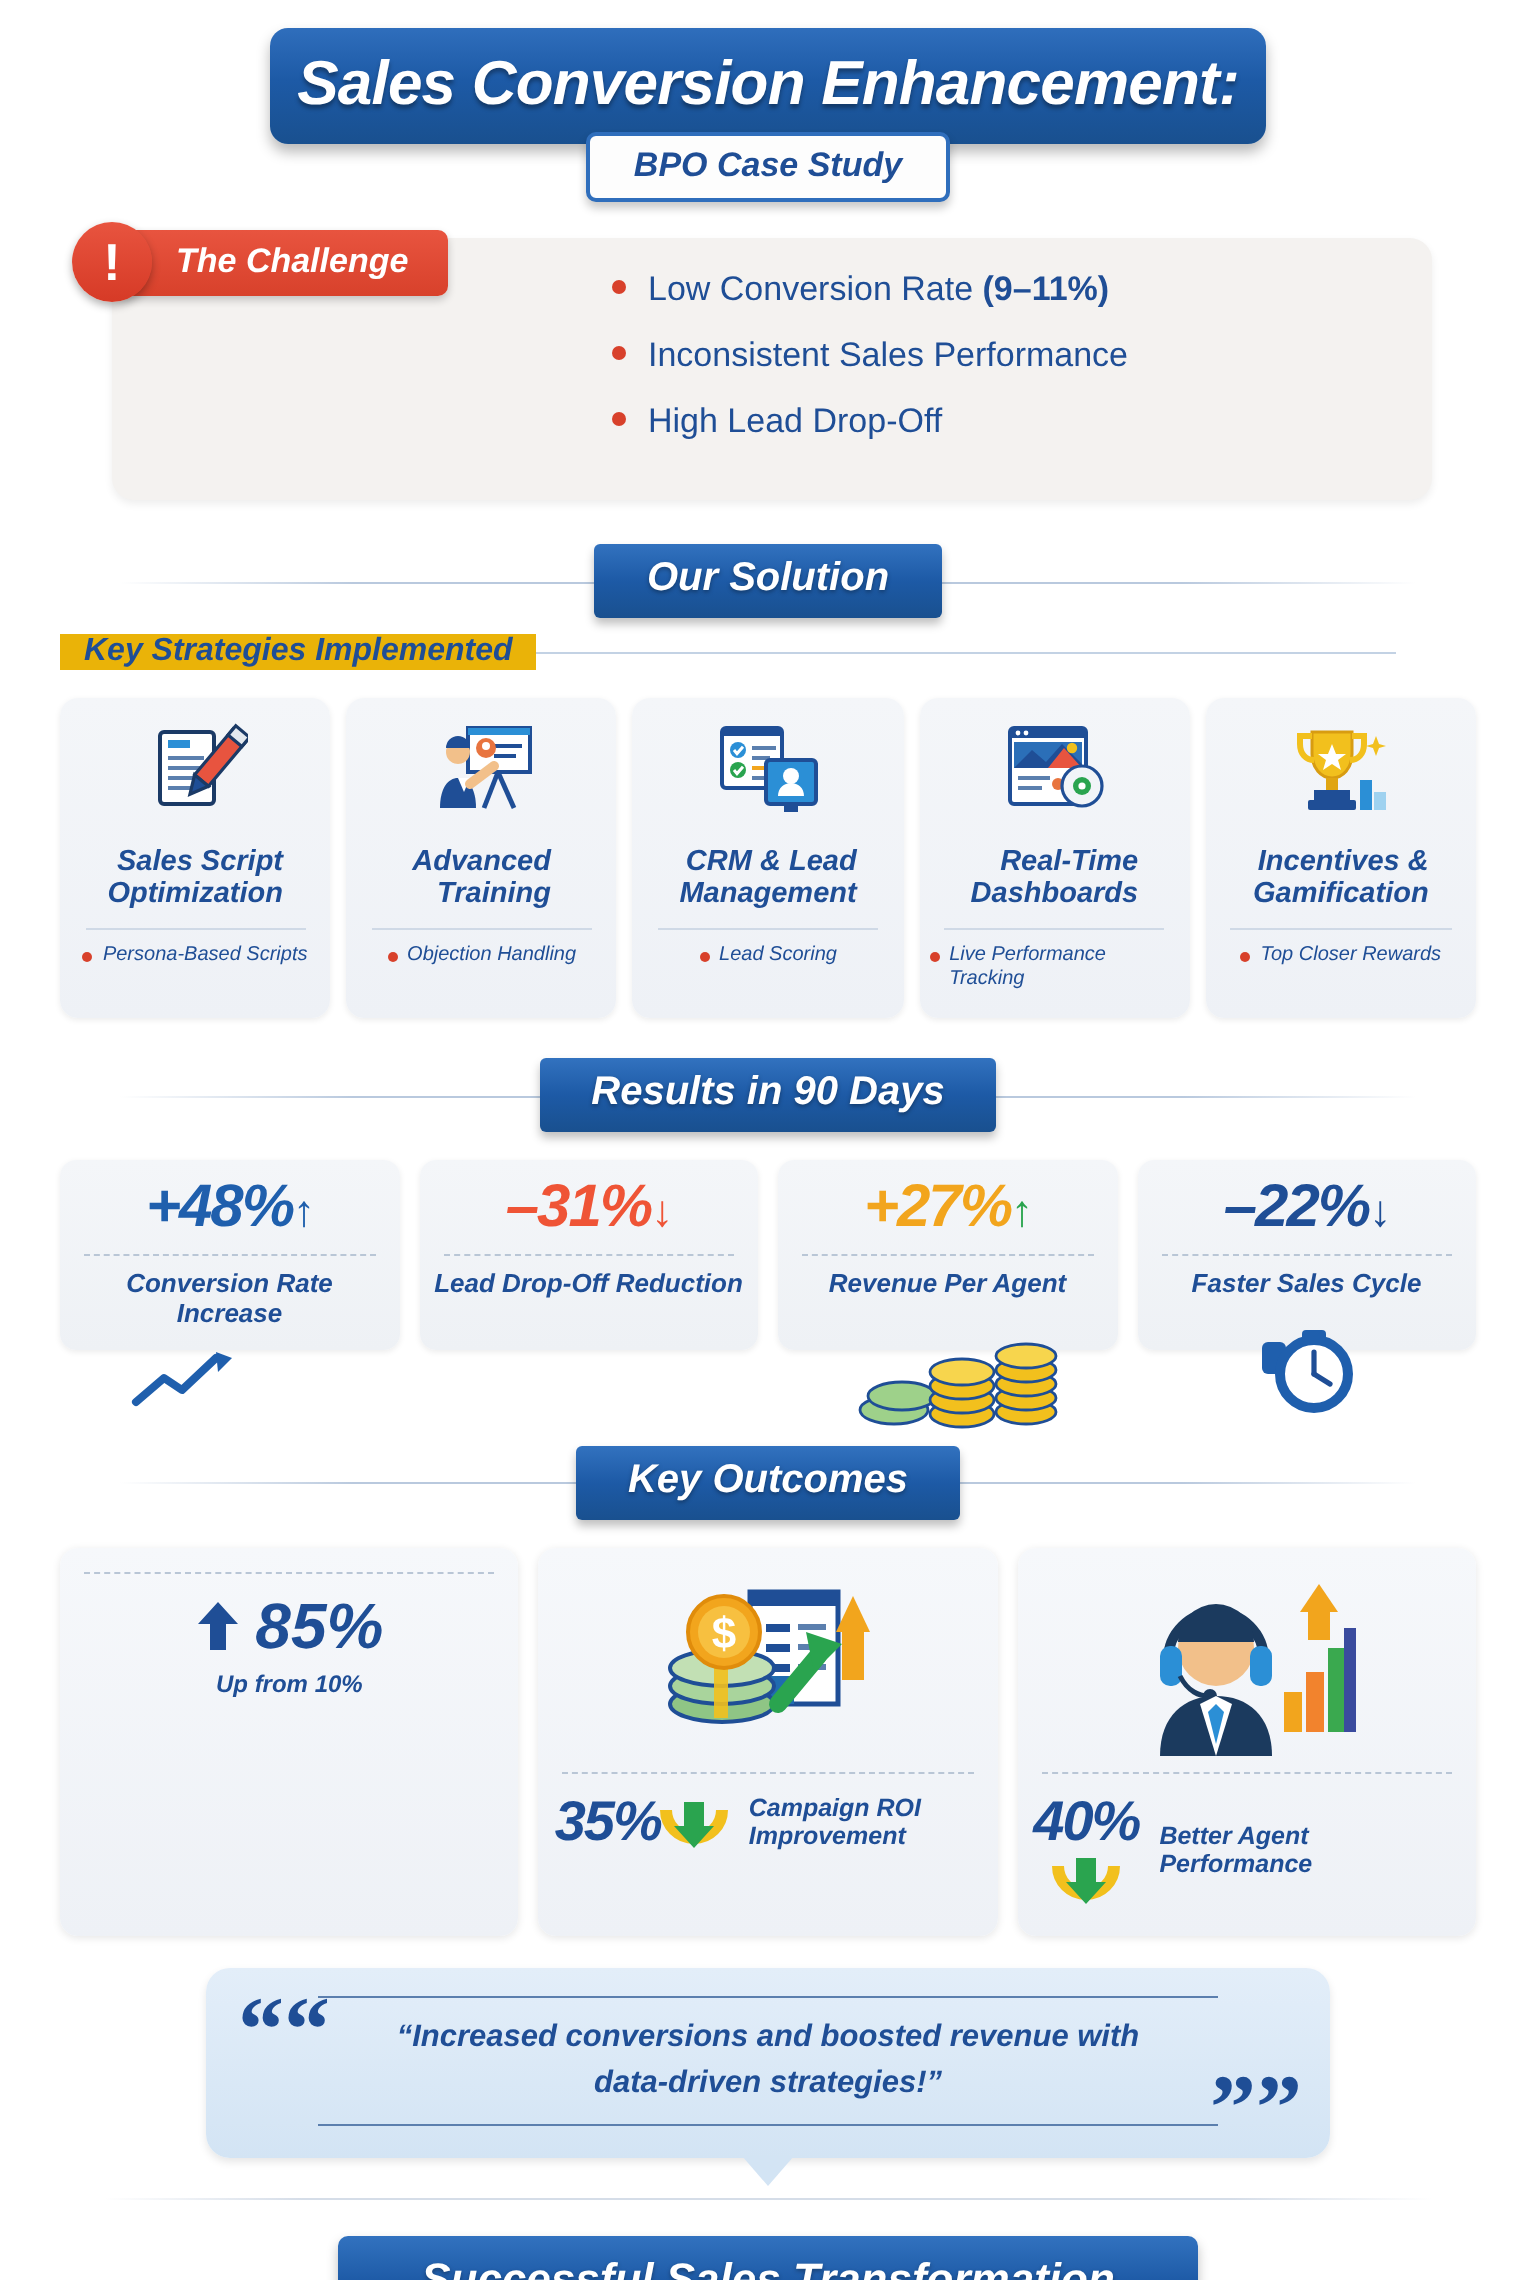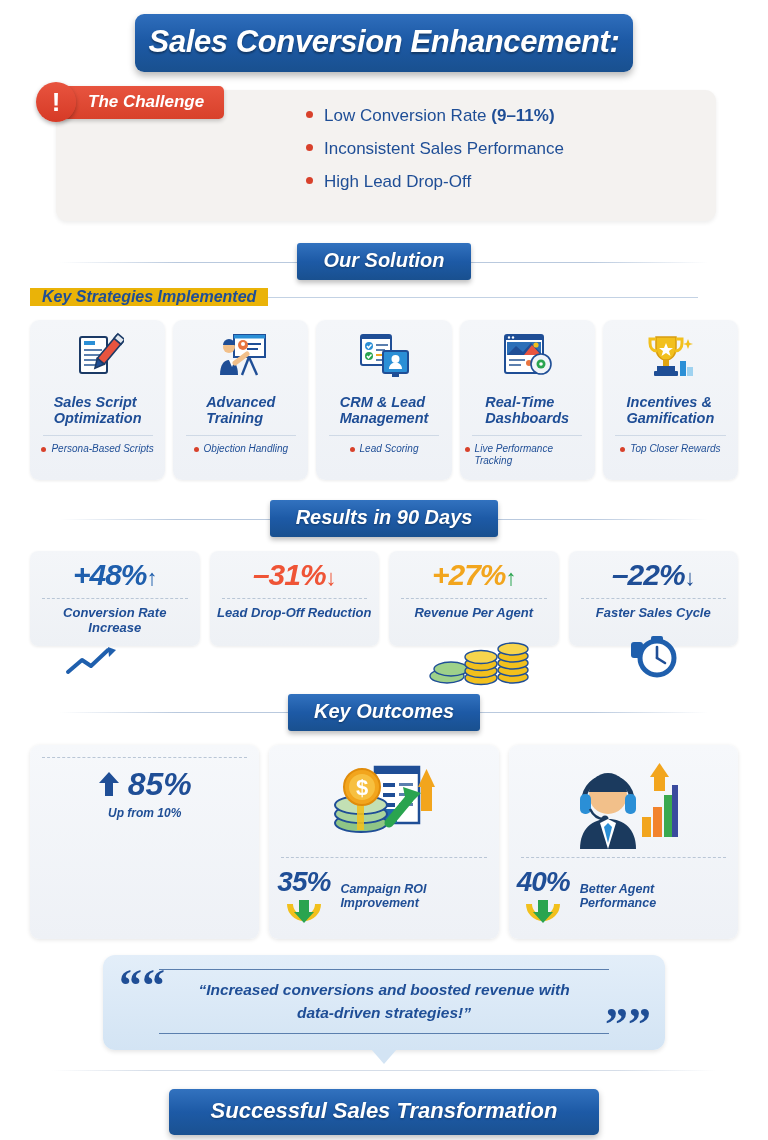--- a/index.html
+++ b/index.html
@@ -94,21 +94,21 @@
   
   .strat-row { display: flex; gap: 8px; margin-top: 14px; }
   .strat {
     flex: 1; background: linear-gradient(180deg,#f4f6f9,#eef1f6);
     border-radius: 9px; padding: 8px 5px 7px;
     display: flex; flex-direction: column; align-items: center;
     box-shadow: 0 1px 3px rgba(0,0,0,0.08);
     min-height: 160px;
   }
   .strat-icon { height: 58px; display: flex; align-items: center; justify-content: center; }
-  .strat-title { font-size: 14.5px; font-weight: bold; font-style: italic; color: #1f4e96; text-align: left; line-height: 1.12; margin-top: 8px; }
+  .strat-title { font-size: 14.5px; font-weight: bold; font-style: italic; color: #1f4e96; text-align: right; line-height: 1.12; margin-top: 8px; }
   .strat-div { width: 88%; height: 1px; background: #cfd9e6; margin: 9px 0 7px; }
   .strat-sub { display: flex; align-items: flex-start; font-size: 10px; font-style: italic; color: #1f4e96; line-height: 1.2; }
   .strat-sub .d { width: 5px; height: 5px; border-radius: 50%; background: #d8412b; margin: 4px 5px 0 0; flex: none; }
 
   
   .res-row { display: flex; gap: 10px; margin-top: 14px; position: relative; }
   .res {
     flex: 1; background: linear-gradient(180deg,#f4f6f9,#eef1f5);
     border-radius: 8px; padding: 9px 6px 10px; text-align: center;
     box-shadow: 0 1px 3px rgba(0,0,0,0.08); position: relative;
@@ -165,20 +165,25 @@
   .foot-banner .t { font-size: 22px; font-weight: bold; font-style: italic; color: #fff; text-shadow: 0 1px 2px rgba(0,0,0,0.35); white-space: nowrap; }
 </style>
 </head>
 <body>
 
 <div class="page">
 
   <div class="header-wrap">
     <div class="title-banner">
       <div class="t">Sales Conversion Enhancement:</div>
+    </div>
+    <div class="sub-banner-row">
+      <div class="sub-banner">
+        <div class="t">BPO Case Study</div>
+      </div>
     </div>
   </div>
 
   <div class="challenge">
     <div class="chal-badge">
       <div class="chal-circle">!</div>
       <div class="chal-label">The Challenge</div>
     </div>
     <div class="chal-list">
       <div class="chal-item">
@@ -443,21 +448,21 @@
           <circle cx="33" cy="26" r="13" fill="#f7c040"></circle>
           <text x="33" y="34" font-size="22" font-weight="bold" fill="#fff" text-anchor="middle" font-family="Liberation Sans, sans-serif">$</text>
           <path d="M60 62 L80 38" stroke="#2aa44f" stroke-width="9" fill="none" stroke-linecap="round"></path>
           <polygon points="74,26 92,32 78,46" fill="#2aa44f"></polygon>
           <rect x="92" y="24" width="11" height="26" fill="#f2a51d"></rect>
           <polygon points="89,26 97.5,8 106,26" fill="#f2a51d"></polygon>
         </svg>
       </div>
       <div class="out-div"></div>
       <div class="out-bot" style="gap:10px">
-        <div style="display:flex;flex-direction:column;align-items:center">
+        <div style="display:flex;flex-direction:row;align-items:center">
           <div class="out-pct">35%</div>
           <svg width="34" height="26" style="margin-top:3px">
             <path d="M3 5a14 14 0 0 0 28 0" fill="none" stroke="#f2c01d" stroke-width="6"></path>
             <polygon points="12,1 22,1 22,13 27,13 17,24 7,13 12,13" fill="#2aa44f"></polygon>
           </svg>
         </div>
         <div class="out-desc">Campaign ROI Improvement</div>
       </div>
     </div>
 

